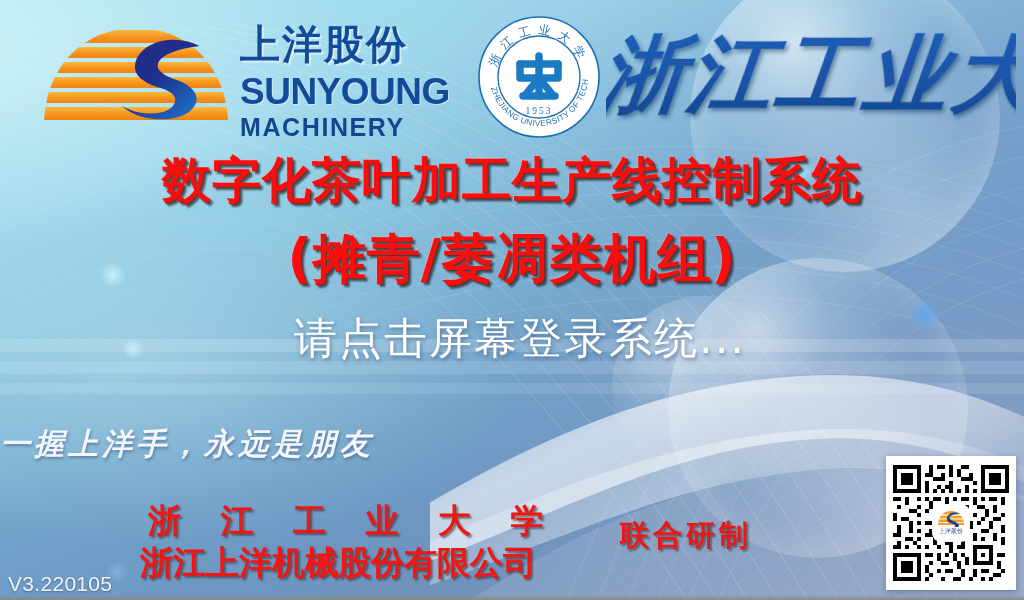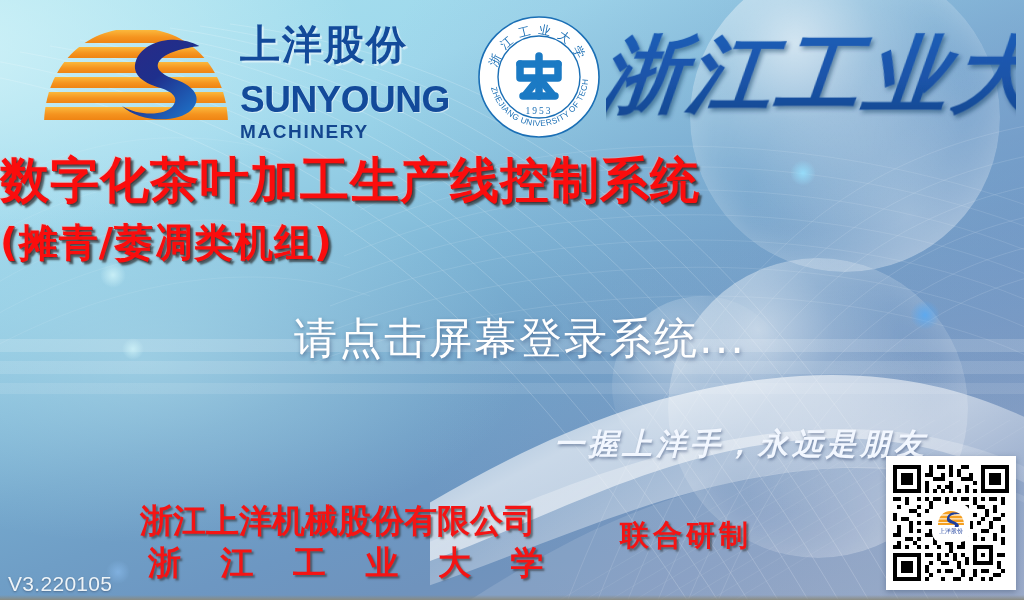--- a/index.html
+++ b/index.html
@@ -111,62 +111,62 @@
   .sy-logo svg{ width:100%; height:100%; }
 
   .sy-word{ position:absolute; left:240px; top:24px; width:230px; }
   .sy-cn{
     font-size:40px; font-weight:bold; letter-spacing:2px; line-height:1;
     color:#134a9a;
     text-shadow:2px 2px 1px rgba(255,255,255,.55);
     font-family:"DejaVu Sans","Liberation Sans",sans-serif;
   }
   .sy-en{
-    font-size:37px; font-weight:bold; line-height:1.02; margin-top:17px;
+    font-size:37px; font-weight:bold; line-height:1.02; margin-top:9px;
     color:#134a9a; letter-spacing:-.5px;
     text-shadow:1px 1px 0 rgba(255,255,255,.5);
   }
   .sy-sub{
-    font-size:19px; font-weight:bold; letter-spacing:1.6px; margin-top:2px;
+    font-size:25px; font-weight:bold; letter-spacing:1.6px; margin-top:2px;
     color:#14468f;
   }
 
   .zjut-seal{ position:absolute; left:476px; top:14px; width:126px; height:126px; }
   .zjut-seal svg{ width:100%; height:100%; }
 
   .zjut-word{ position:absolute; left:606px; top:22px; width:410px; height:112px; }
   .zjut-word svg{ width:100%; height:100%; }
 
   
   .title-block{
-    position:absolute; left:0; top:150px; width:1024px; text-align:left;
+    position:absolute; left:0; top:150px; width:1024px; text-align:center;
   }
   .title-1, .title-2{
     color:#fb0d0d;
     font-weight:bold;
     font-family:"DejaVu Sans","Liberation Sans",sans-serif;
     letter-spacing:1px;
     text-shadow:
        3px 3px 2px rgba(40,40,40,.70),
        1px 1px 0 rgba(120,20,20,.5),
       -1px -1px 0 rgba(255,170,170,.35);
   }
   .title-1{ font-size:49px; line-height:62px; }
-  .title-2{ font-size:39px; line-height:62px; margin-top:0; }
+  .title-2{ font-size:53px; line-height:62px; margin-top:16px; }
 
   .login-hint{
     position:absolute; left:8px; top:310px; width:1024px; text-align:center;
     color:#ffffff; font-size:43px; letter-spacing:2px;
     font-family:"DejaVu Sans","Liberation Sans",sans-serif;
     text-shadow:1px 2px 4px rgba(50,70,110,.55);
     cursor:pointer;
   }
 
   .slogan{
-    position:absolute; left:0; top:424px; width:928px; text-align:right;
+    position:absolute; left:0; top:424px; width:928px; text-align:left;
     color:#f2f7ff; font-size:30px; font-style:italic; font-weight:bold;
     letter-spacing:4px;
     font-family:"DejaVu Serif","Liberation Serif",serif;
     text-shadow:1px 2px 3px rgba(60,80,120,.55);
   }
 
   
   .footer{ position:absolute; left:0; top:498px; width:1024px; height:96px; }
   .f-lines{ position:absolute; left:140px; top:2px; width:520px; }
   .f-line{
@@ -394,22 +394,22 @@
     <div class="title-1">数字化茶叶加工生产线控制系统</div>
     <div class="title-2">(摊青/萎凋类机组)</div>
   </div>
 
   <div class="login-hint">请点击屏幕登录系统...</div>
 
   <div class="slogan">一握上洋手，永远是朋友</div>
 
   <div class="footer">
     <div class="f-lines">
+      <div class="f-line spaced">浙 江 工 业 大 学</div>
       <div class="f-line">浙江上洋机械股份有限公司</div>
-      <div class="f-line spaced">浙 江 工 业 大 学</div>
     </div>
     <div class="f-joint">联合研制</div>
   </div>
 
   <div class="version">V3.220105</div>
 
   <div class="qr-card">
     <svg viewBox="0 0 29 29" shape-rendering="crispEdges" aria-hidden="true">
       <rect width="29" height="29" fill="#fff"></rect>
       <g fill="#000">

